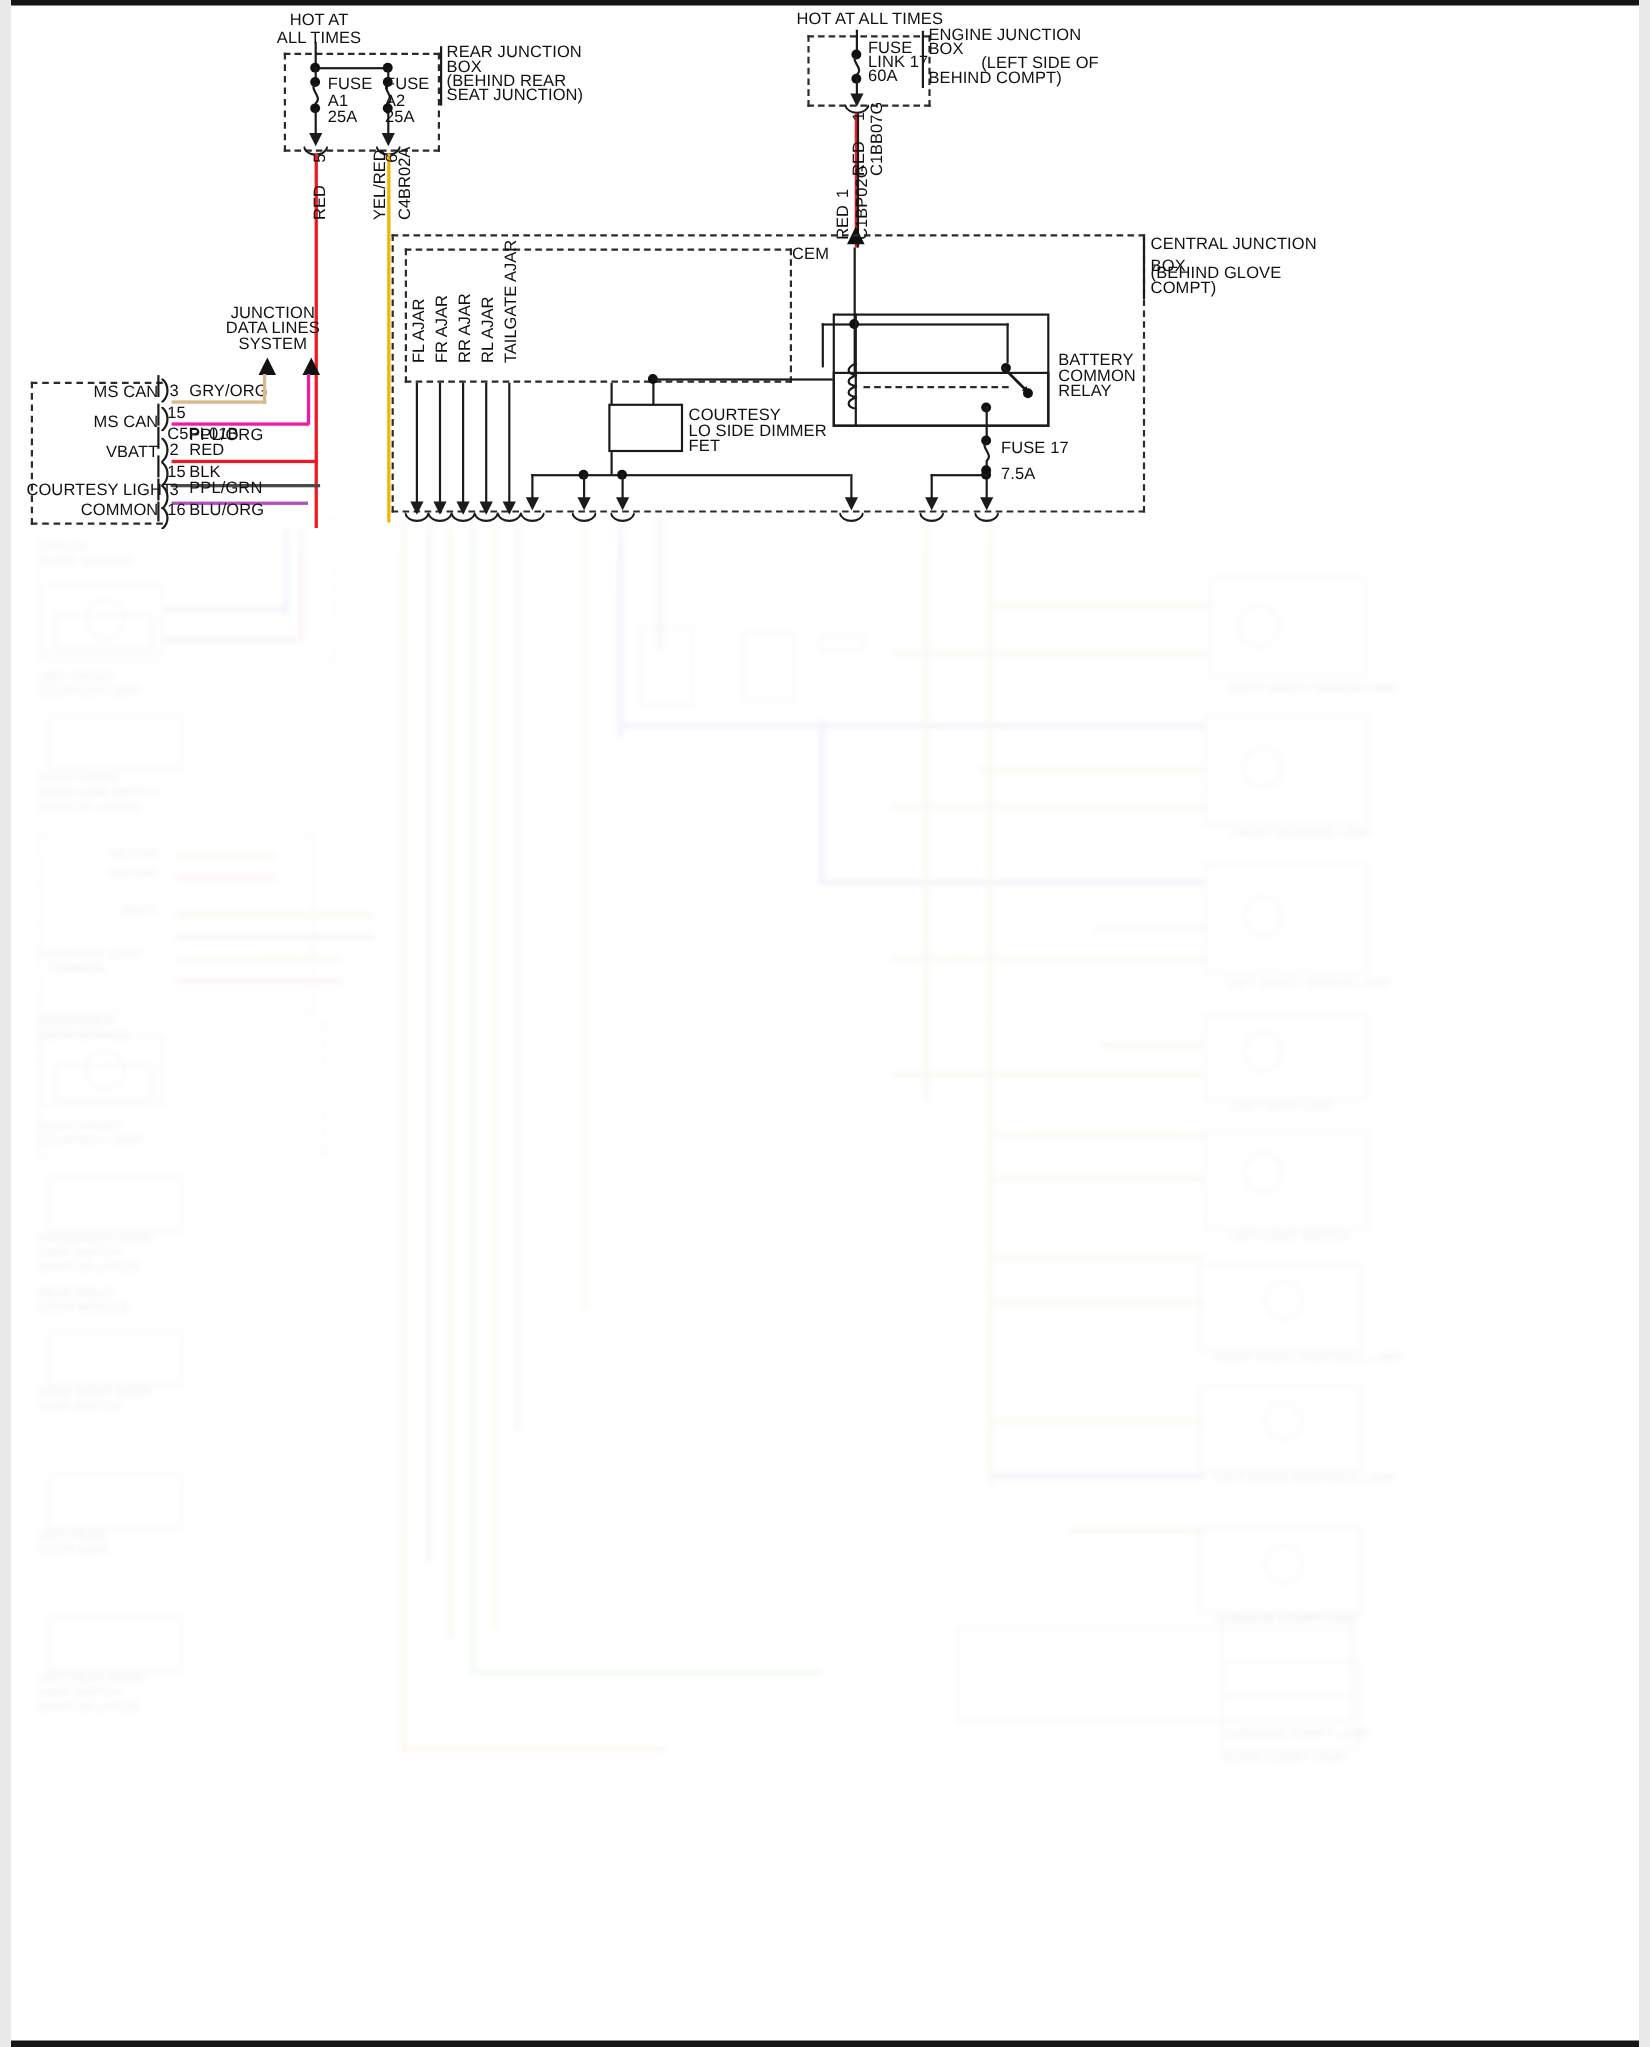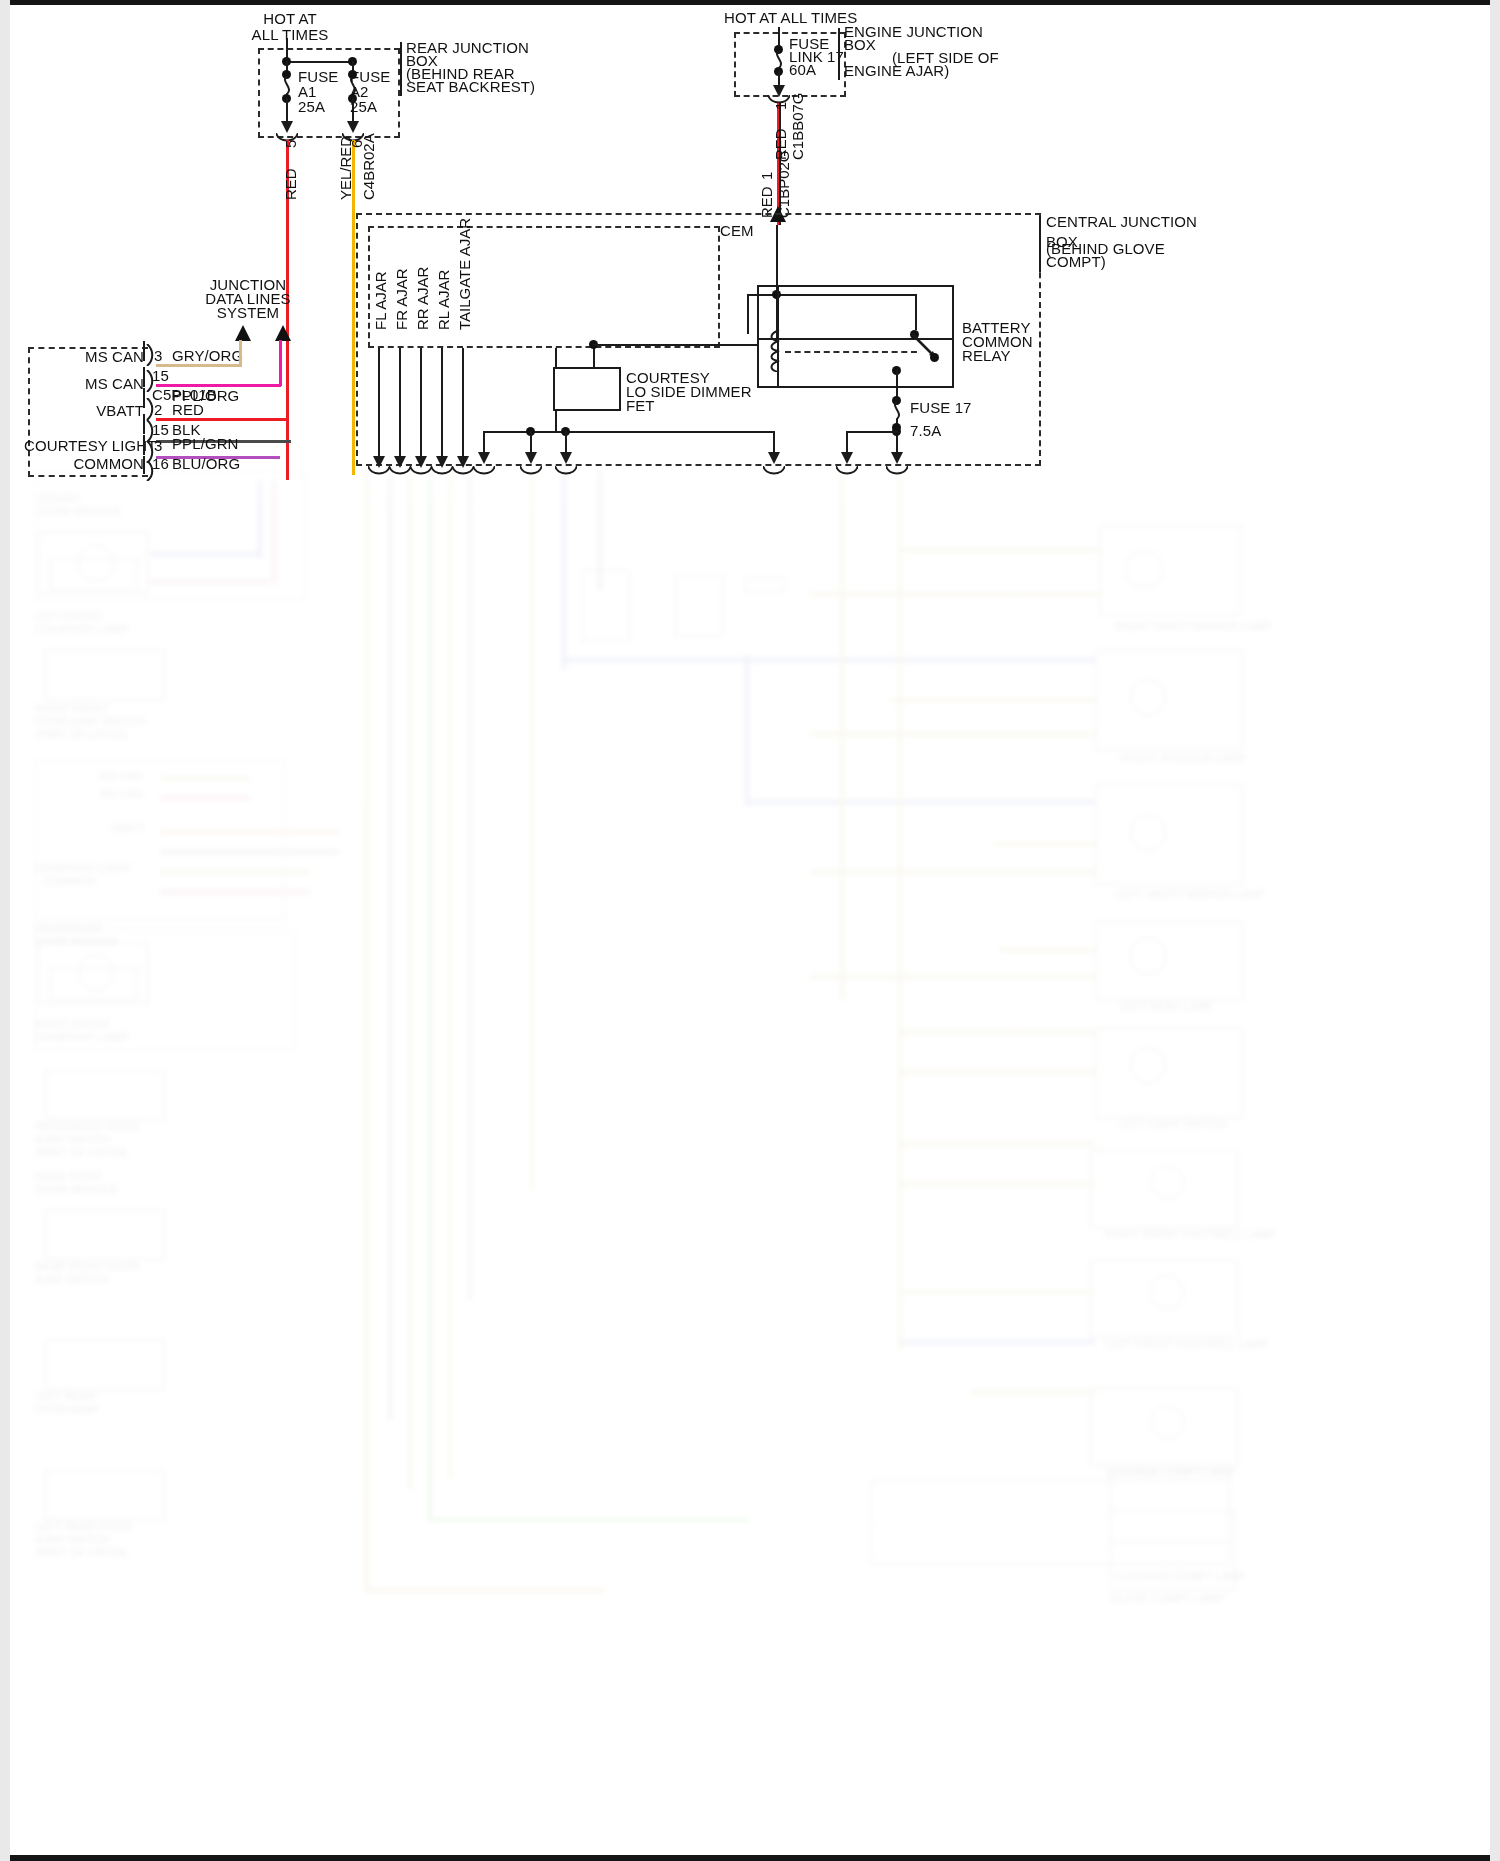--- a/index.html
+++ b/index.html
@@ -244,21 +244,21 @@
     <div class="ln v" style="left:342px;top:98px;height:26px;"></div>
     <div class="arrow-d" style="left:337px;top:121px;"></div>
     <div class="t" style="left:340px;top:68px;">FUSE</div>
     <div class="t" style="left:340px;top:83px;">A2</div>
     <div class="t" style="left:340px;top:98px;">25A</div>
 
     <div class="ln v" style="left:390px;top:42px;height:54px;"></div>
     <div class="t" style="left:396px;top:39px;">REAR JUNCTION</div>
     <div class="t" style="left:396px;top:52px;">BOX</div>
     <div class="t" style="left:396px;top:65px;">(BEHIND REAR</div>
-    <div class="t" style="left:396px;top:78px;">SEAT BACKREST)</div>
+    <div class="t" style="left:396px;top:78px;">SEAT JUNCTION)</div>
 
     <svg style="position:absolute;left:266px;top:133px;" width="22" height="12" viewBox="0 0 22 12">
       <path d="M0 0 C 3 10, 19 10, 22 0" stroke="#1b1b1b" stroke-width="2" fill="none"></path>
     </svg>
     <svg style="position:absolute;left:332px;top:133px;" width="22" height="12" viewBox="0 0 22 12">
       <path d="M0 0 C 3 10, 19 10, 22 0" stroke="#1b1b1b" stroke-width="2" fill="none"></path>
     </svg>
 
     <div class="w v w-red" style="left:276px;top:140px;height:340px;"></div>
     <div class="vt" style="left:272px;top:148px;">5</div>
@@ -281,21 +281,21 @@
     <div class="arrow-d" style="left:763px;top:85px;"></div>
 
     <div class="t" style="left:779px;top:35px;">FUSE</div>
     <div class="t" style="left:779px;top:48px;">LINK 17</div>
     <div class="t" style="left:779px;top:61px;">60A</div>
 
     <div class="ln v" style="left:828px;top:28px;height:52px;"></div>
     <div class="t" style="left:834px;top:23px;">ENGINE JUNCTION</div>
     <div class="t" style="left:834px;top:36px;">BOX</div>
     <div class="t" style="left:834px;top:49px;margin-left:48px;">(LEFT SIDE OF</div>
-    <div class="t" style="left:834px;top:62px;">ENGINE AJAR)</div>
+    <div class="t" style="left:834px;top:62px;">BEHIND COMPT)</div>
 
     <svg style="position:absolute;left:758px;top:95px;" width="22" height="12" viewBox="0 0 22 12">
       <path d="M0 0 C 3 10, 19 10, 22 0" stroke="#1b1b1b" stroke-width="2" fill="none"></path>
     </svg>
 
     <div class="w v w-red" style="left:767px;top:103px;height:122px;"></div>
     <div class="ln v" style="left:769px;top:103px;height:122px;"></div>
     <div class="vt" style="left:762px;top:110px;">1</div>
     <div class="vt" style="left:762px;top:160px;">RED</div>
     <div class="vt" style="left:779px;top:160px;">C1BB07G</div>

